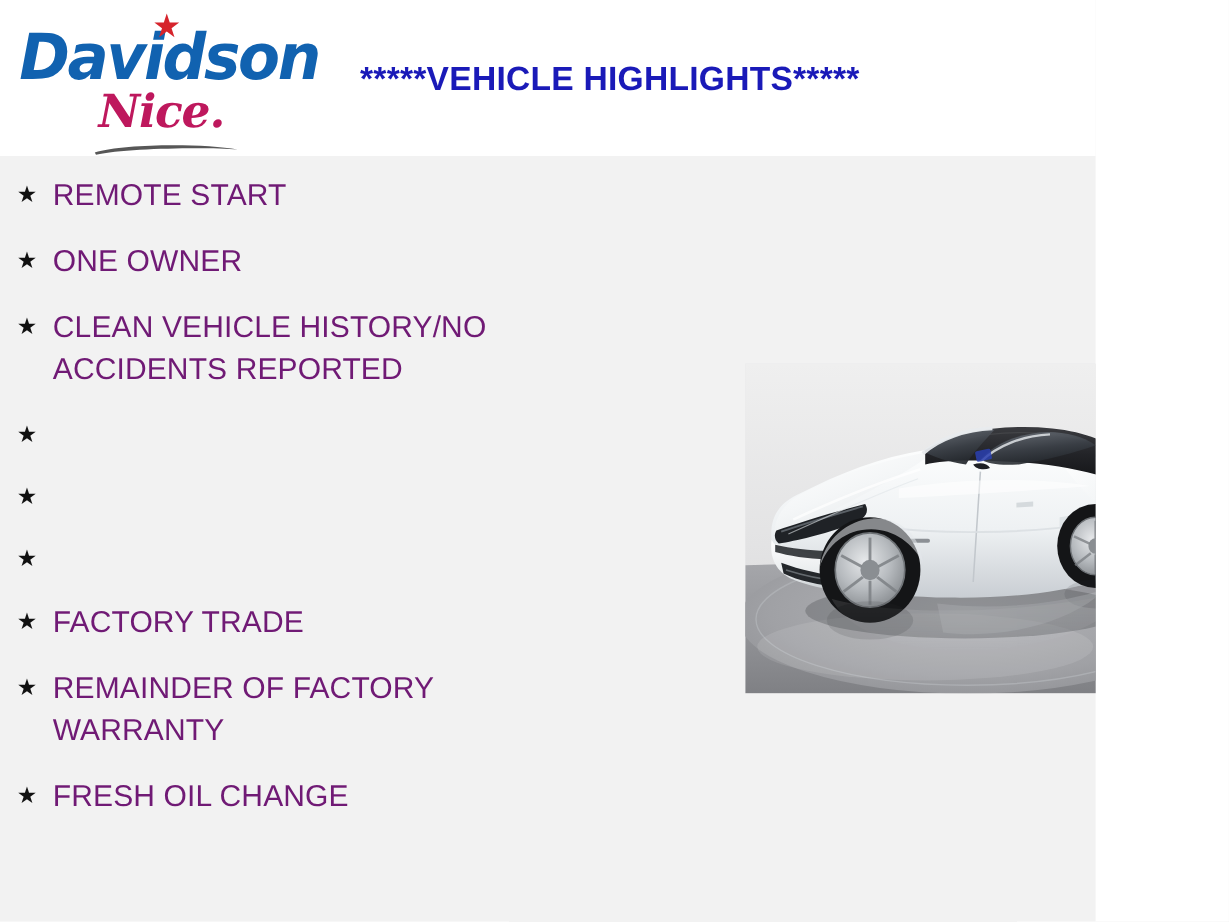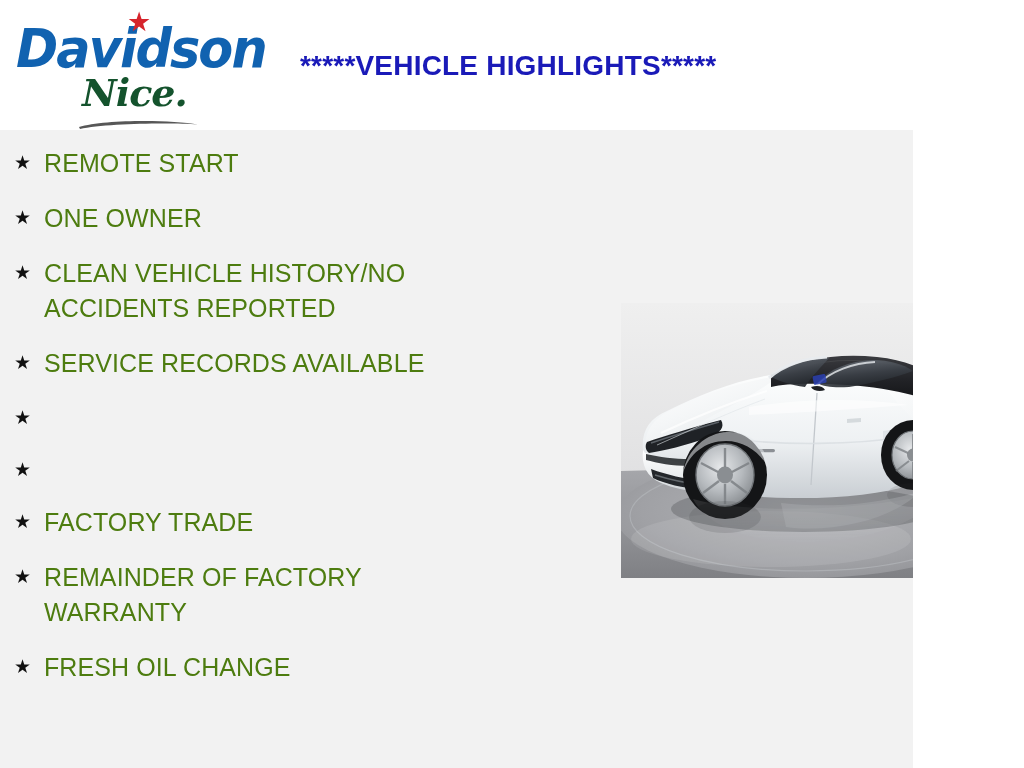--- a/index.html
+++ b/index.html
@@ -70,21 +70,21 @@
     text-align: center;
   }
   #logo-nice {
     position: absolute;
     left: 68px;
     top: 66px;
     font-family: "DejaVu Serif", serif;
     font-size: 38px;
     font-weight: 700;
     font-style: italic;
-    color: #14532d;
+    color: #be185d;
     line-height: 1;
     white-space: nowrap;
     letter-spacing: -1px;
   }
   #logo-swoosh {
     position: absolute;
     left: 64px;
     top: 110px;
     width: 122px;
     height: 12px;
@@ -128,21 +128,21 @@
     font-size: 19px;
     line-height: 32px;
     color: #111111;
     text-align: left;
   }
   .highlight-text {
     flex: 1 1 auto;
     font-family: "Liberation Sans", sans-serif;
     font-size: 25px;
     font-weight: 400;
-    color: #4d7c0f;
+    color: #701a75;
     line-height: 35px;
     letter-spacing: 0.1px;
     max-width: 450px;
   }
 
   
   #vehicle-photo {
     position: absolute;
     left: 621px;
     top: 303px;
@@ -188,21 +188,20 @@
       <span class="highlight-text">ONE OWNER</span>
     </div>
 
     <div class="highlight-item">
       <span class="bullet-star">★</span>
       <span class="highlight-text">CLEAN VEHICLE HISTORY/NO ACCIDENTS REPORTED</span>
     </div>
 
     <div class="highlight-item">
       <span class="bullet-star">★</span>
-      <span class="highlight-text">SERVICE RECORDS AVAILABLE</span>
     </div>
 
     <div class="highlight-item">
       <span class="bullet-star">★</span>
     </div>
 
     <div class="highlight-item">
       <span class="bullet-star">★</span>
     </div>
 

